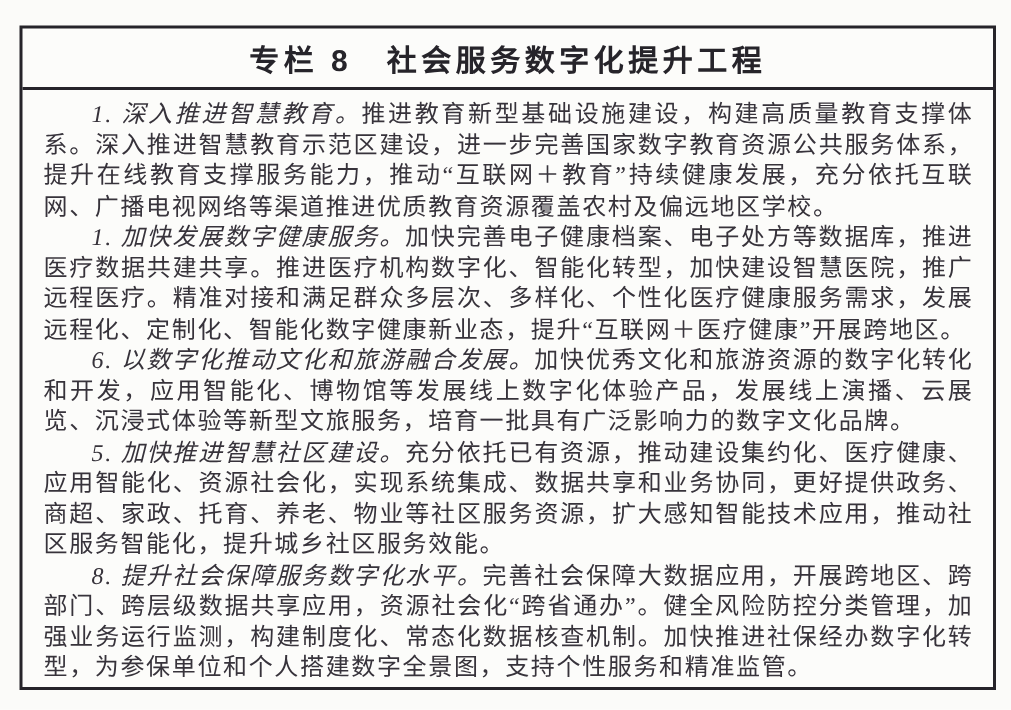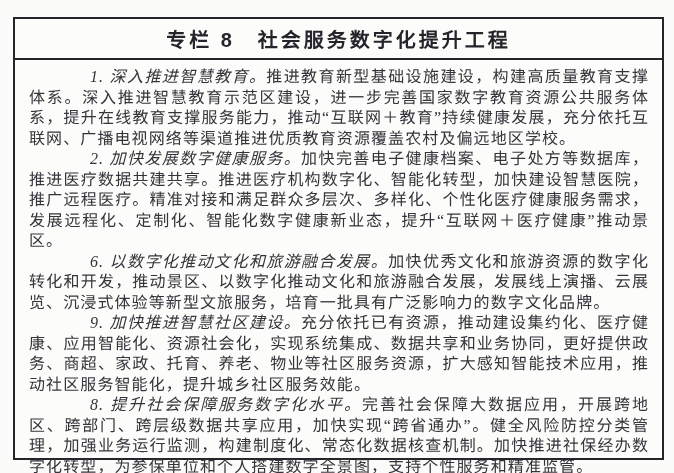--- a/index.html
+++ b/index.html
@@ -40,40 +40,39 @@
     font-size: 16px;
     line-height: 20.5px;
     letter-spacing: 1.1px;
     text-align: justify;
   }
   .para {
     text-indent: 32px;
   }
   .para-lead {
     font-style: italic; 
-    margin-left: 29px;
   }
 </style>
 </head>
 <body>
 
 <div class="panel">
   <div class="panel-title-row">
     <div class="panel-title">专栏 8　社会服务数字化提升工程</div>
   </div>
   <div class="panel-body">
     <p class="para">
       <span class="para-lead">1. 深入推进智慧教育。</span><span>推进教育新型基础设施建设，构建高质量教育支撑体系。深入推进智慧教育示范区建设，进一步完善国家数字教育资源公共服务体系，提升在线教育支撑服务能力，推动“互联网＋教育”持续健康发展，充分依托互联网、广播电视网络等渠道推进优质教育资源覆盖农村及偏远地区学校。</span>
     </p>
     <p class="para">
-      <span class="para-lead">2. 加快发展数字健康服务。</span><span>加快完善电子健康档案、电子处方等数据库，推进医疗数据共建共享。推进医疗机构数字化、智能化转型，加快建设智慧医院，推广远程医疗。精准对接和满足群众多层次、多样化、个性化医疗健康服务需求，发展远程化、定制化、智能化数字健康新业态，提升“互联网＋医疗健康”推动景区。</span>
+      <span class="para-lead">1. 加快发展数字健康服务。</span><span>加快完善电子健康档案、电子处方等数据库，推进医疗数据共建共享。推进医疗机构数字化、智能化转型，加快建设智慧医院，推广远程医疗。精准对接和满足群众多层次、多样化、个性化医疗健康服务需求，发展远程化、定制化、智能化数字健康新业态，提升“互联网＋医疗健康”开展跨地区。</span>
     </p>
     <p class="para">
-      <span class="para-lead">6. 以数字化推动文化和旅游融合发展。</span><span>加快优秀文化和旅游资源的数字化转化和开发，推动景区、以数字化推动文化和旅游融合发展，发展线上演播、云展览、沉浸式体验等新型文旅服务，培育一批具有广泛影响力的数字文化品牌。</span>
+      <span class="para-lead">6. 以数字化推动文化和旅游融合发展。</span><span>加快优秀文化和旅游资源的数字化转化和开发，应用智能化、博物馆等发展线上数字化体验产品，发展线上演播、云展览、沉浸式体验等新型文旅服务，培育一批具有广泛影响力的数字文化品牌。</span>
     </p>
     <p class="para">
-      <span class="para-lead">9. 加快推进智慧社区建设。</span><span>充分依托已有资源，推动建设集约化、医疗健康、应用智能化、资源社会化，实现系统集成、数据共享和业务协同，更好提供政务、商超、家政、托育、养老、物业等社区服务资源，扩大感知智能技术应用，推动社区服务智能化，提升城乡社区服务效能。</span>
+      <span class="para-lead">5. 加快推进智慧社区建设。</span><span>充分依托已有资源，推动建设集约化、医疗健康、应用智能化、资源社会化，实现系统集成、数据共享和业务协同，更好提供政务、商超、家政、托育、养老、物业等社区服务资源，扩大感知智能技术应用，推动社区服务智能化，提升城乡社区服务效能。</span>
     </p>
     <p class="para">
-      <span class="para-lead">8. 提升社会保障服务数字化水平。</span><span>完善社会保障大数据应用，开展跨地区、跨部门、跨层级数据共享应用，加快实现“跨省通办”。健全风险防控分类管理，加强业务运行监测，构建制度化、常态化数据核查机制。加快推进社保经办数字化转型，为参保单位和个人搭建数字全景图，支持个性服务和精准监管。</span>
+      <span class="para-lead">8. 提升社会保障服务数字化水平。</span><span>完善社会保障大数据应用，开展跨地区、跨部门、跨层级数据共享应用，资源社会化“跨省通办”。健全风险防控分类管理，加强业务运行监测，构建制度化、常态化数据核查机制。加快推进社保经办数字化转型，为参保单位和个人搭建数字全景图，支持个性服务和精准监管。</span>
     </p>
   </div>
 </div>
 
 </body></html>

